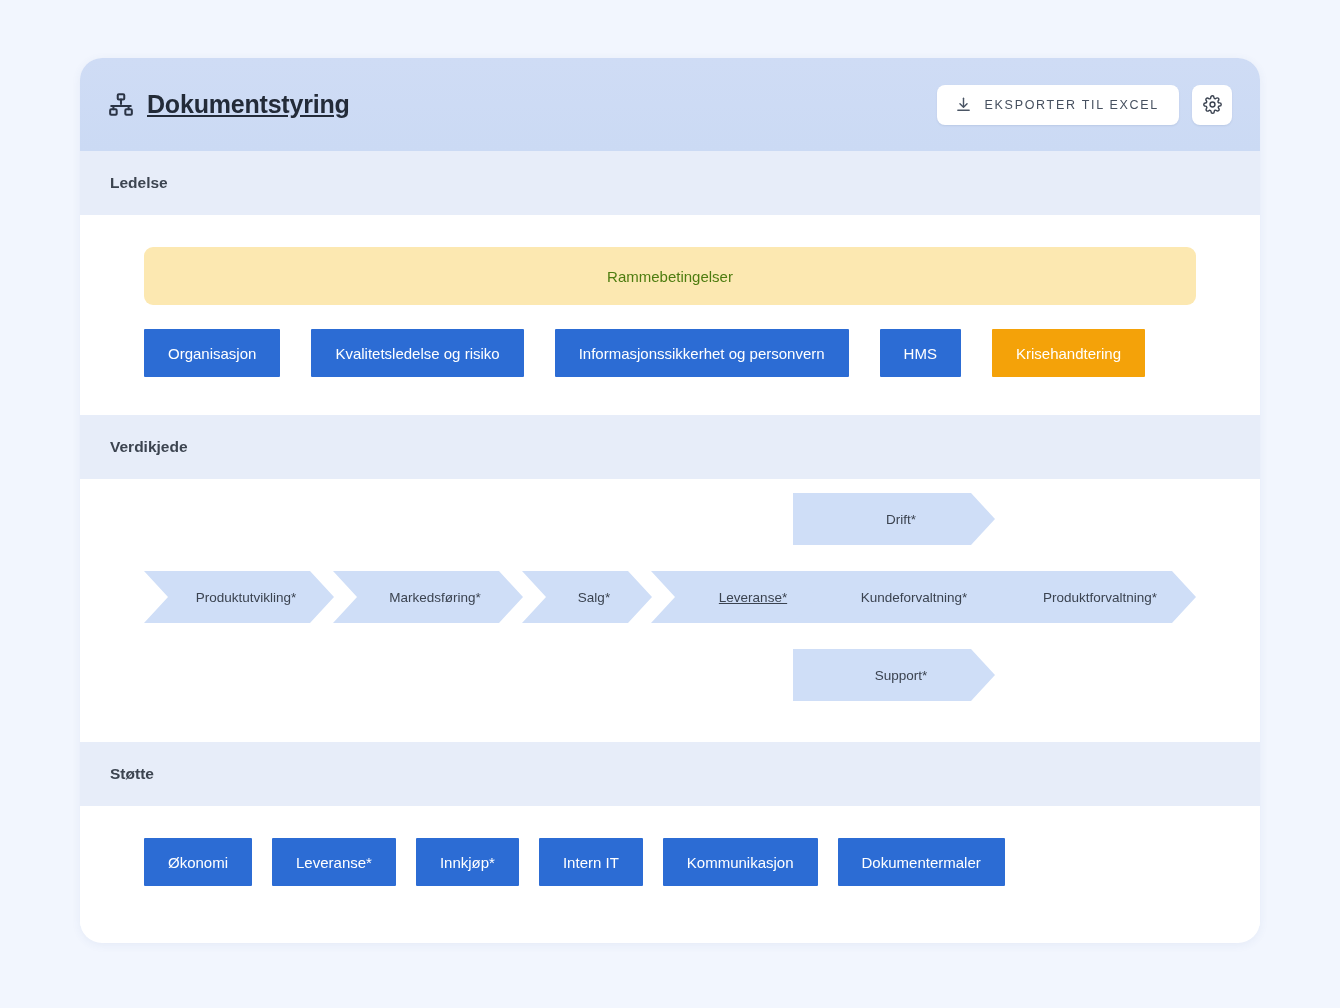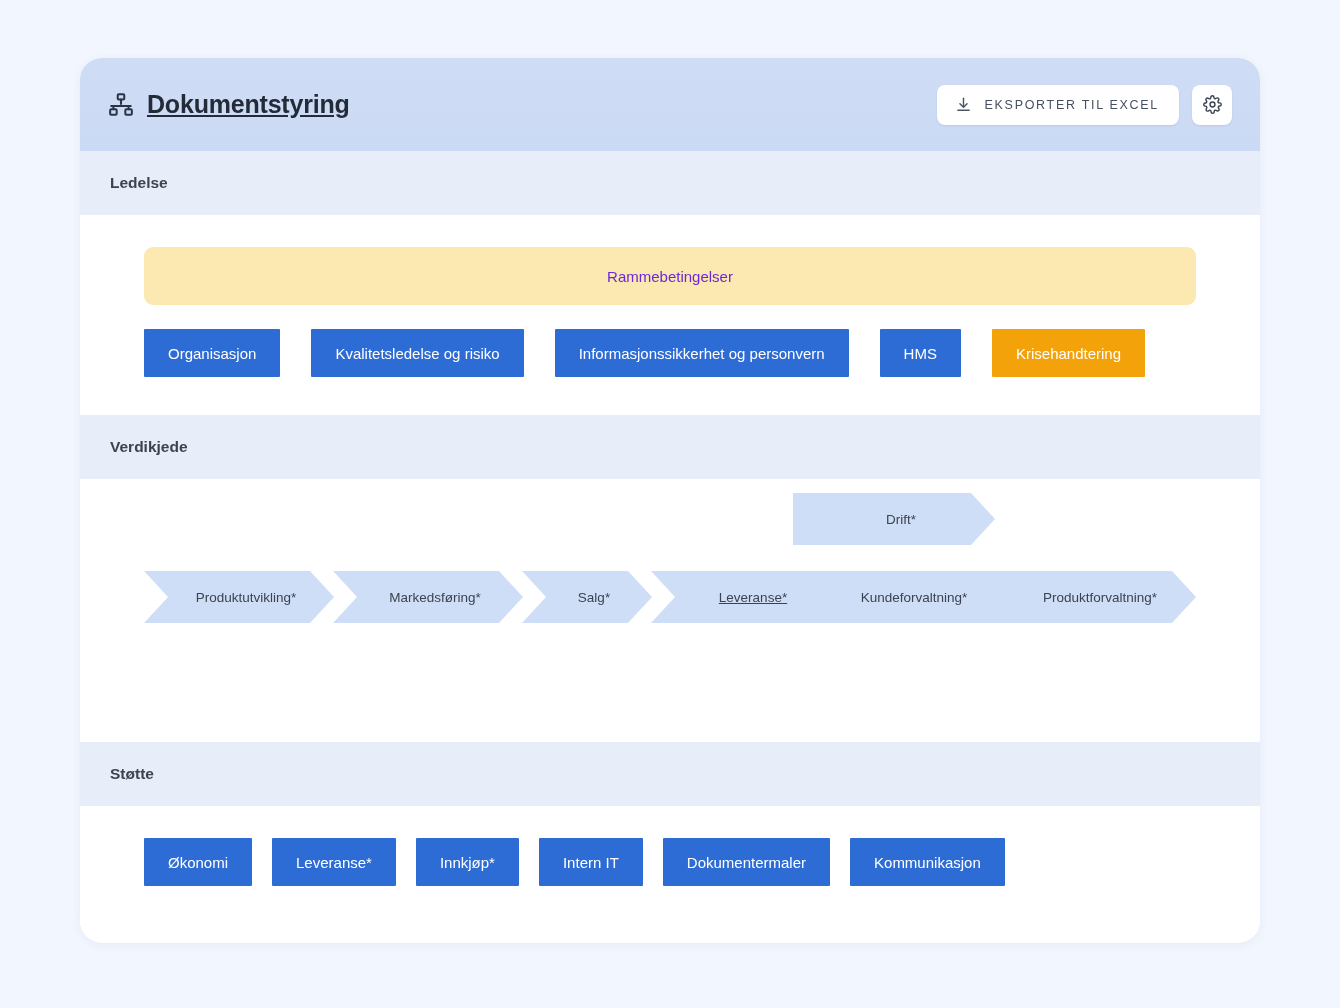--- a/index.html
+++ b/index.html
@@ -92,21 +92,21 @@
 
   .framework-bar {
     margin: 0 64px;
     height: 58px;
     background: #FCE8B1;
     border-radius: 9px;
     display: flex;
     align-items: center;
     justify-content: center;
   }
-  .framework-label { font-size: 15px; color: #6d28d9; }
+  .framework-label { font-size: 15px; color: #4d7c0f; }
 
   .pill-row {
     margin: 24px 64px 0 64px;
     display: flex;
     gap: 31px;
     flex-wrap: nowrap;
   }
   .pill {
     height: 48px;
     border-radius: 1px;
@@ -249,20 +249,23 @@
     <div class="arrow" style="left:571px; top:92px; width:190px;text-decoration:underline;">
       <span>Leveranse*</span>
     </div>
     <div class="arrow" style="left:713px; top:92px; width:228px;">
       <span>Kundeforvaltning*</span>
     </div>
     <div class="arrow" style="left:910px; top:92px; width:206px;">
       <span>Produktforvaltning*</span>
     </div>
 
+    <div class="arrow head" style="left:713px; top:170px; width:202px;">
+      <span>Support*</span>
+    </div>
   </div>
 
   <div class="band">
     <div class="band-label">Støtte</div>
   </div>
 
   <div class="stotte-body">
     <div class="stotte-row">
       <button class="pill">
         <span>Økonomi</span>
@@ -270,21 +273,21 @@
       <button class="pill">
         <span>Leveranse*</span>
       </button>
       <button class="pill">
         <span>Innkjøp*</span>
       </button>
       <button class="pill">
         <span>Intern IT</span>
       </button>
       <button class="pill">
+        <span>Kommunikasjon</span>
+      </button>
+      <button class="pill">
         <span>Dokumentermaler</span>
       </button>
-      <button class="pill">
-        <span>Kommunikasjon</span>
-      </button>
     </div>
   </div>
 
 </div>
 
 </body></html>

